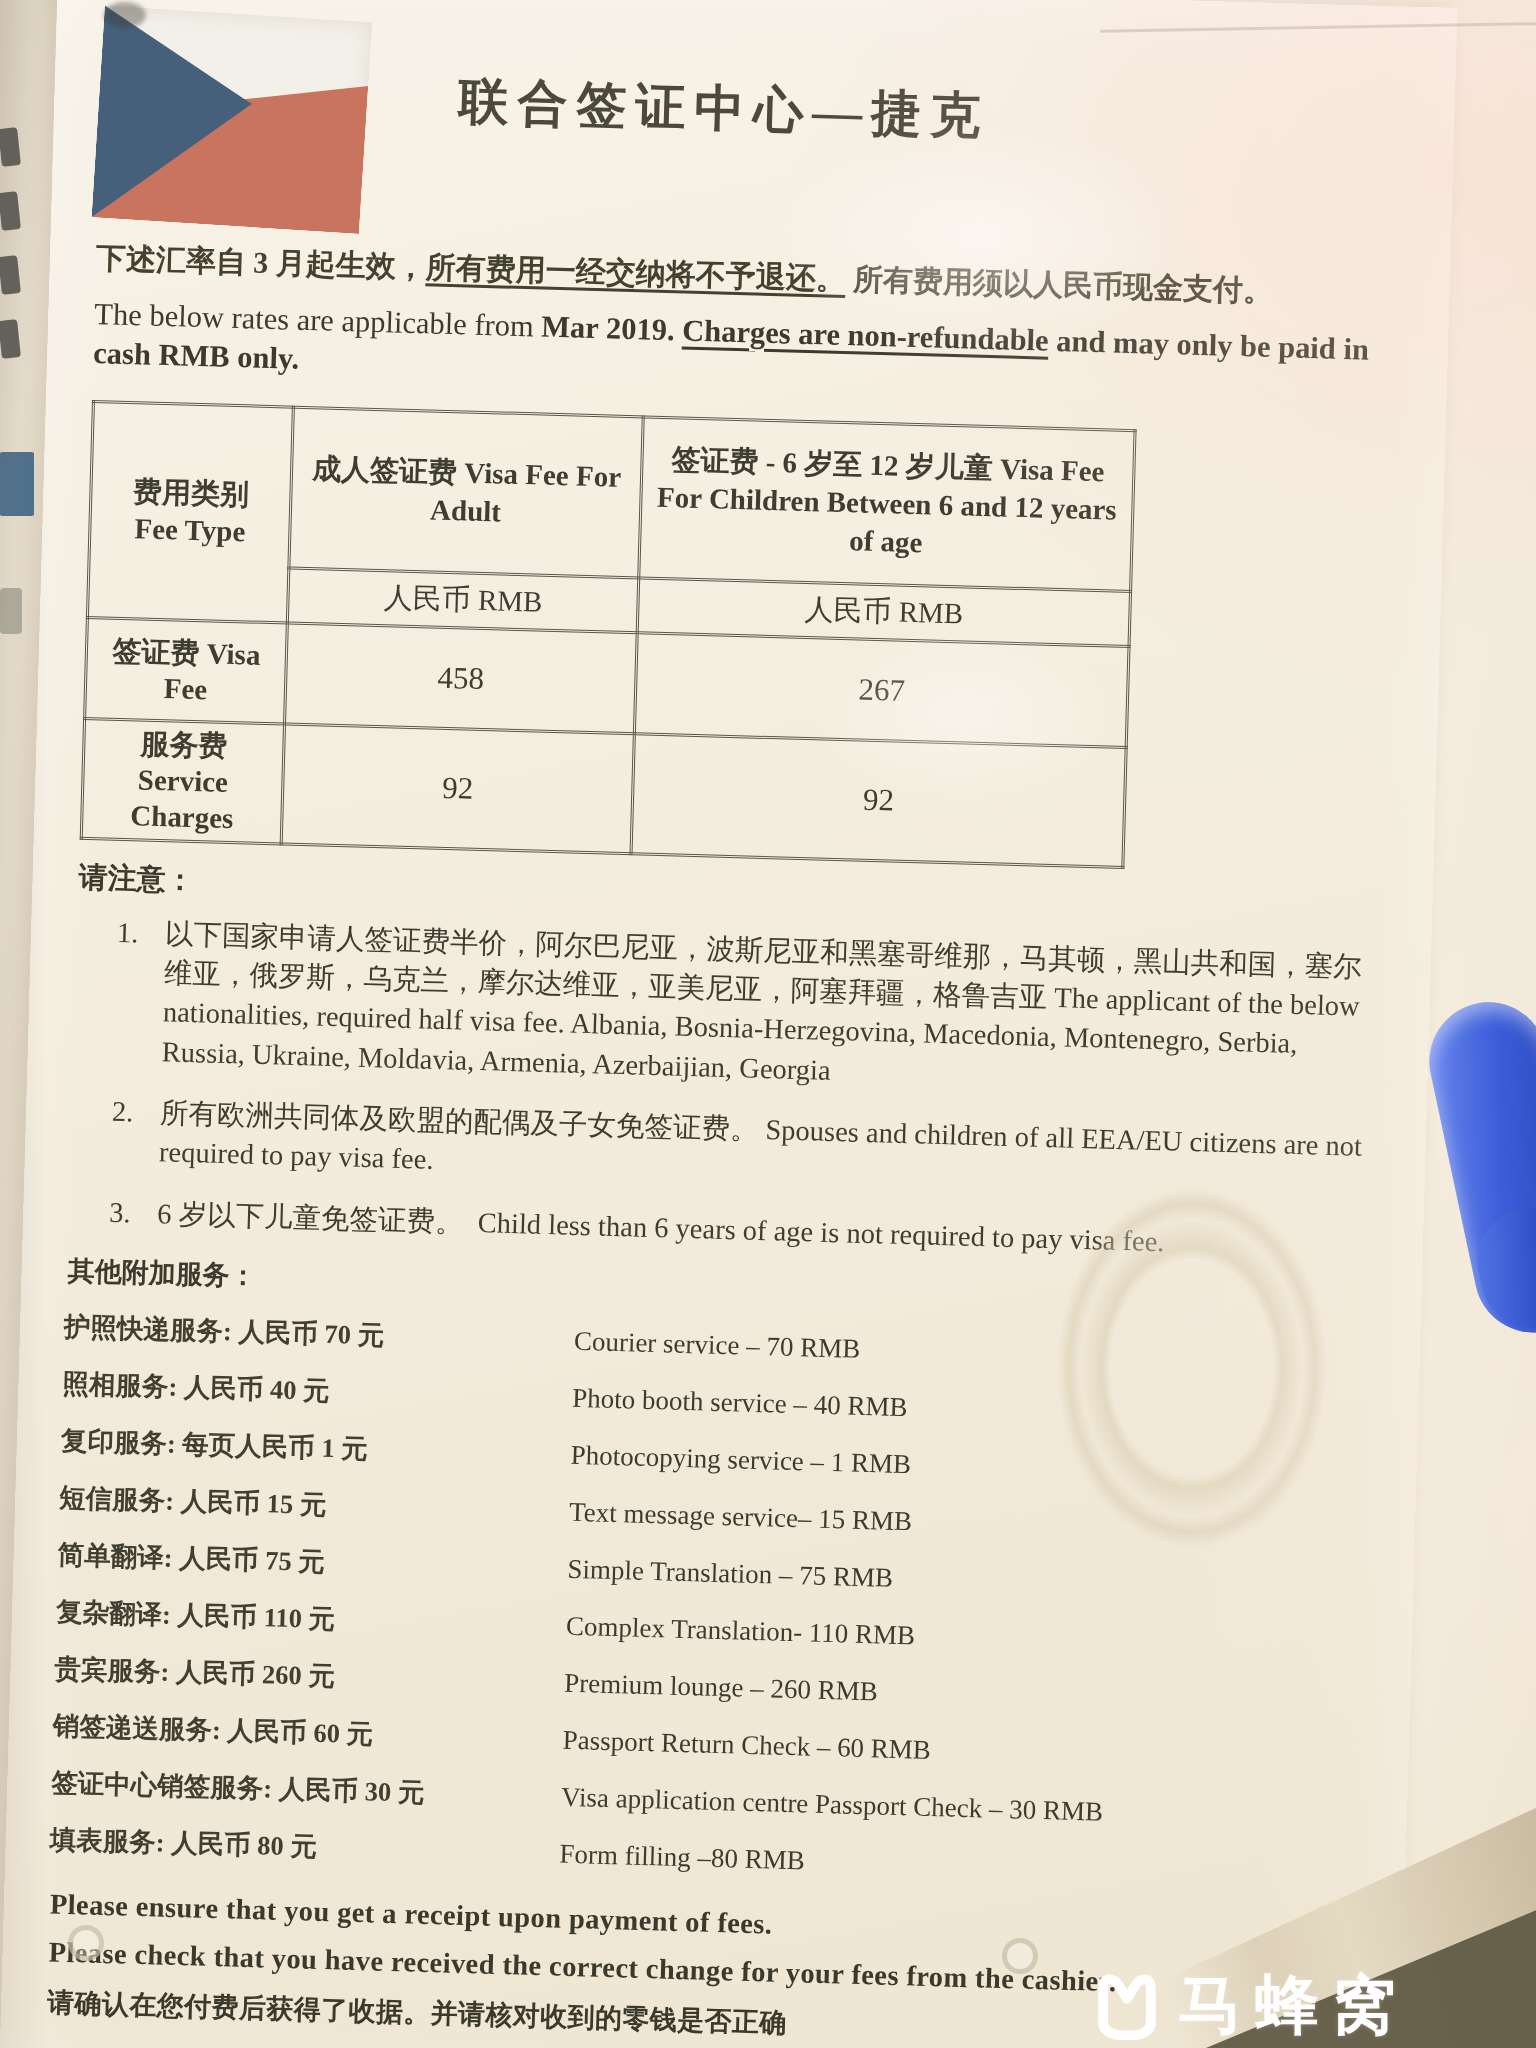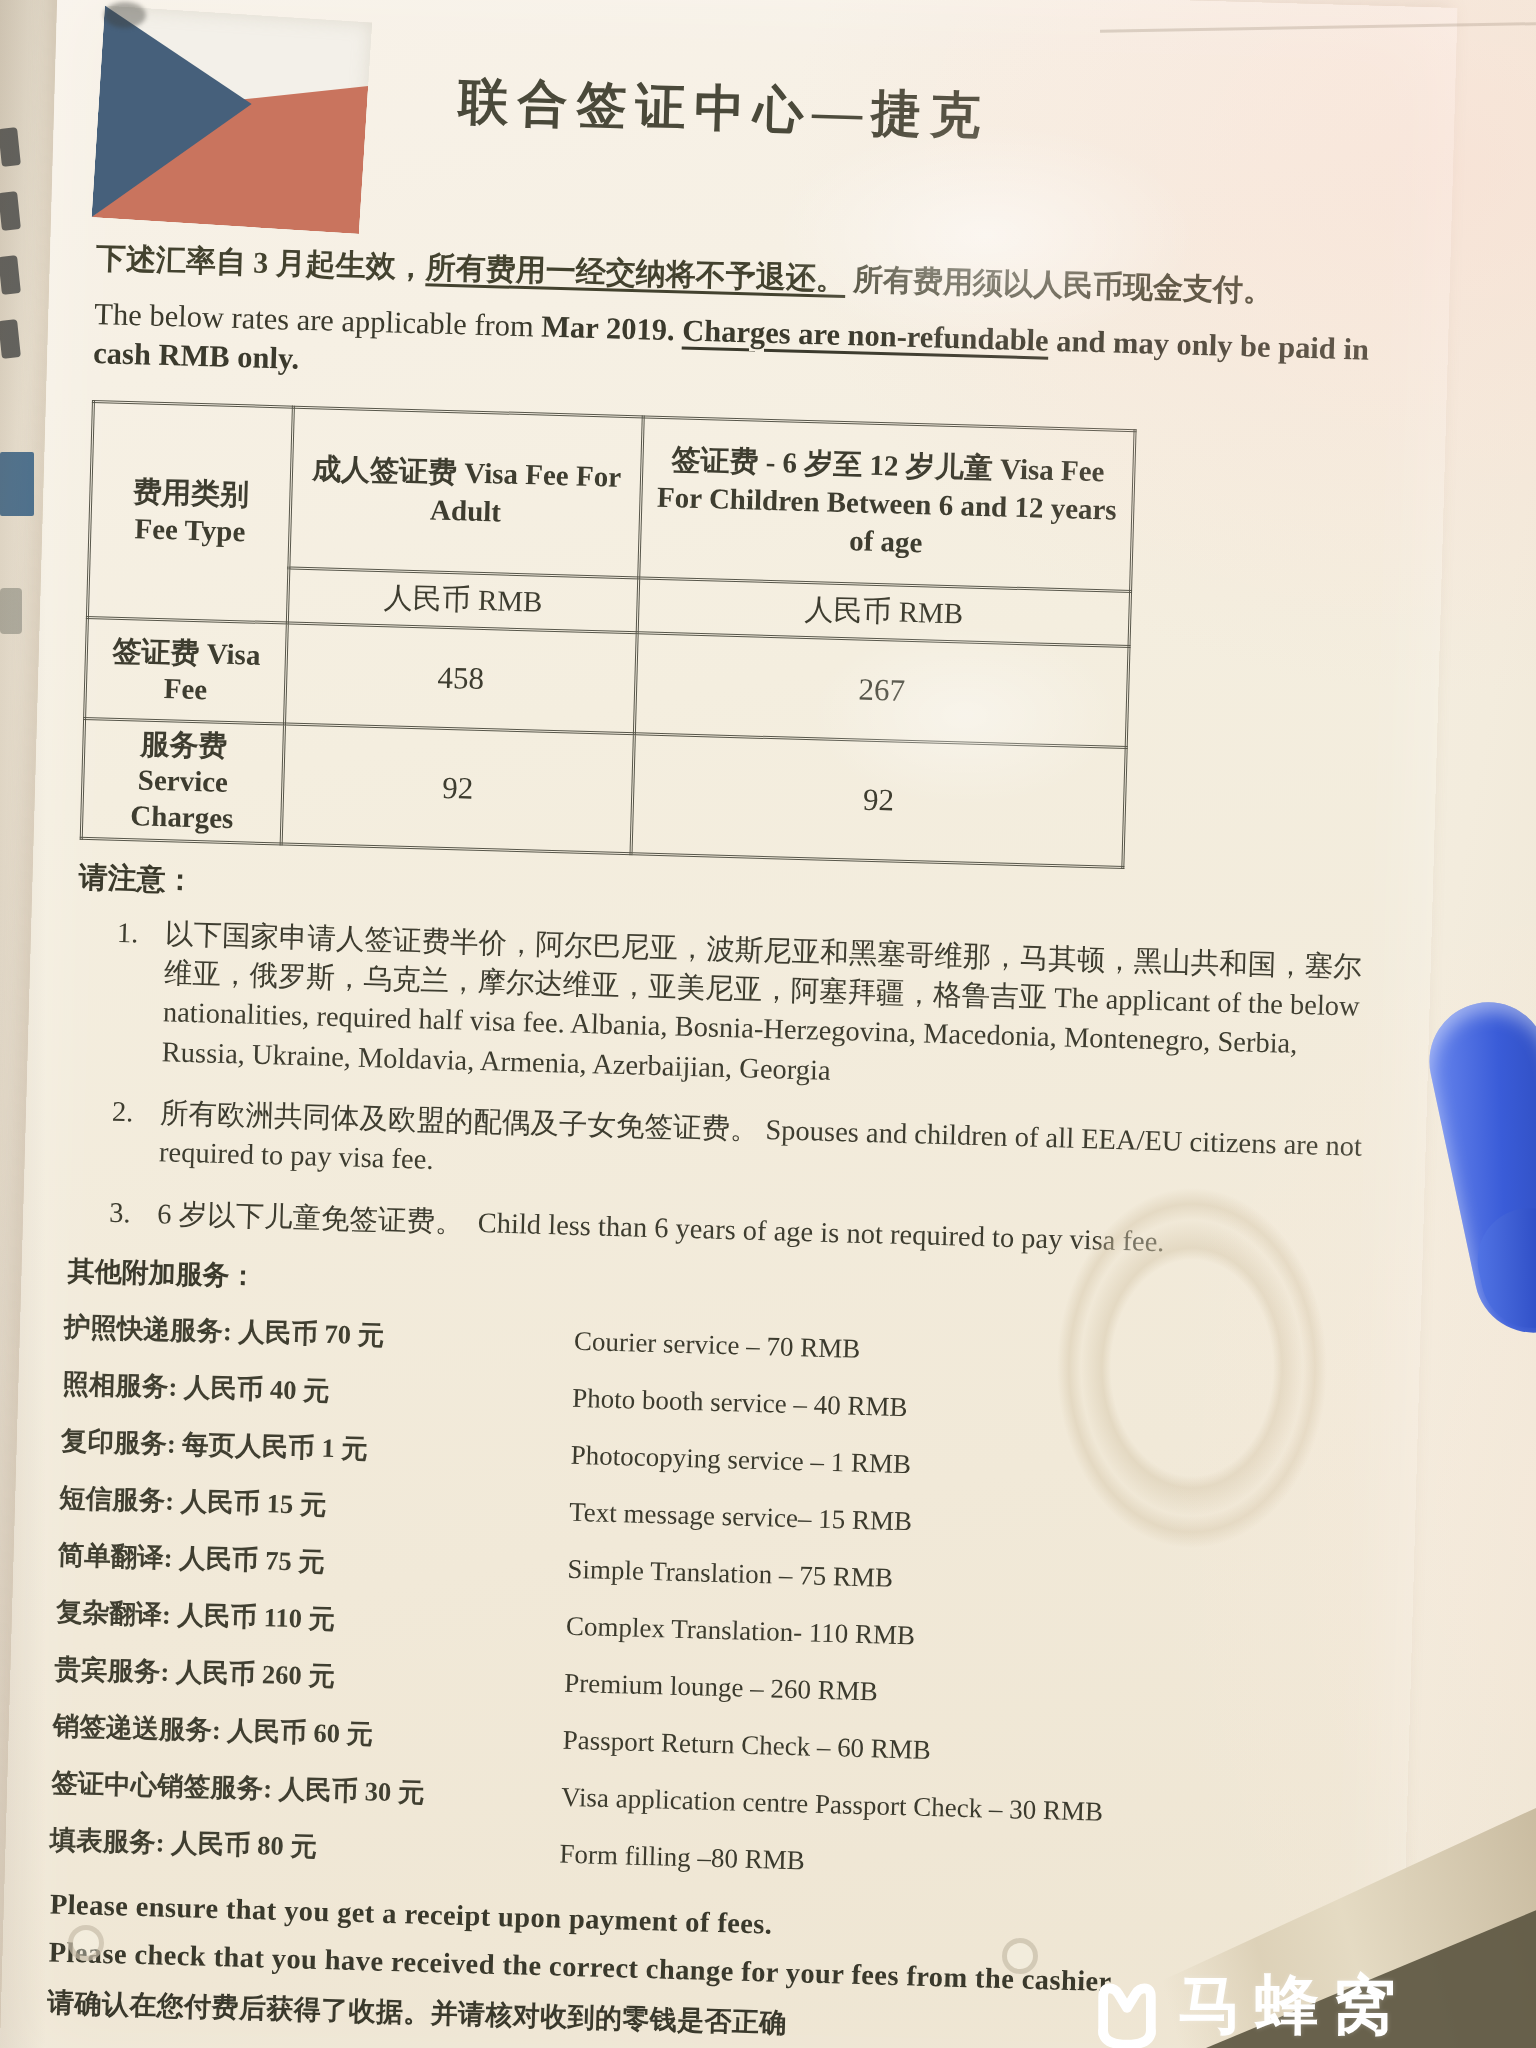--- a/index.html
+++ b/index.html
@@ -83,21 +83,21 @@
   .corner-band{position:absolute;z-index:7;right:0;bottom:0;width:520px;height:240px;
     background:linear-gradient(75deg, rgba(216,204,178,0) 28%, rgba(219,207,181,.9) 46%, rgba(228,218,194,.95) 62%, rgba(198,184,156,.92) 100%);
     clip-path:polygon(0 100%,100% 0,100% 100%);}
   .corner-dark{position:absolute;z-index:8;right:0;bottom:0;width:330px;height:145px;background:#5d5742;opacity:.92;
     clip-path:polygon(0 100%,100% 5%,100% 100%);}
   .screw{position:absolute;z-index:6;width:36px;height:36px;border-radius:50%;
     border:5px solid rgba(186,175,152,.55);background:rgba(250,245,235,.35);box-sizing:border-box;}
   .screw.s1{left:68px;top:1925px;}
   .screw.s2{left:1002px;top:1938px;}
   
-  .watermark{position:absolute;z-index:10;left:1088px;top:1962px;display:flex;align-items:flex-end;color:#fff;}
+  .watermark{position:absolute;z-index:10;left:1088px;top:1962px;display:flex;align-items:flex-start;color:#fff;}
   .wm-logo{width:78px;height:78px;flex:0 0 auto;}
   .wm-text{margin-left:12px;font-family:"DejaVu Sans","Liberation Sans",sans-serif;
     font-size:64px;font-weight:700;letter-spacing:13px;color:#ffffff;text-shadow:0 0 5px rgba(255,255,255,.25);}
 </style>
 </head>
 <body>
 
 <div class="scene">
 
   <div class="left-sign">

